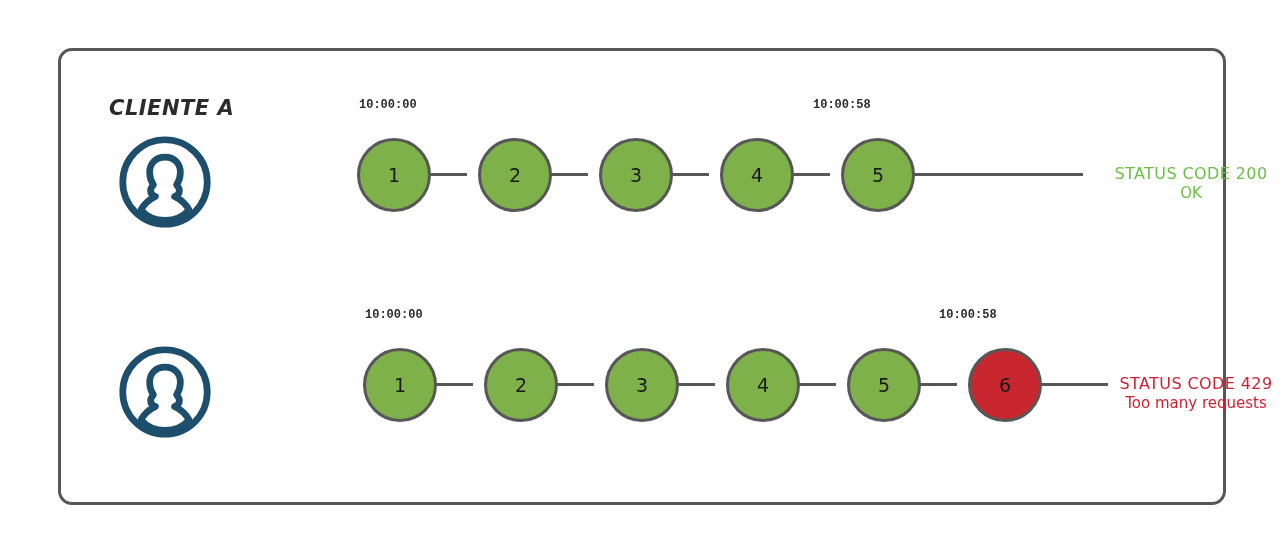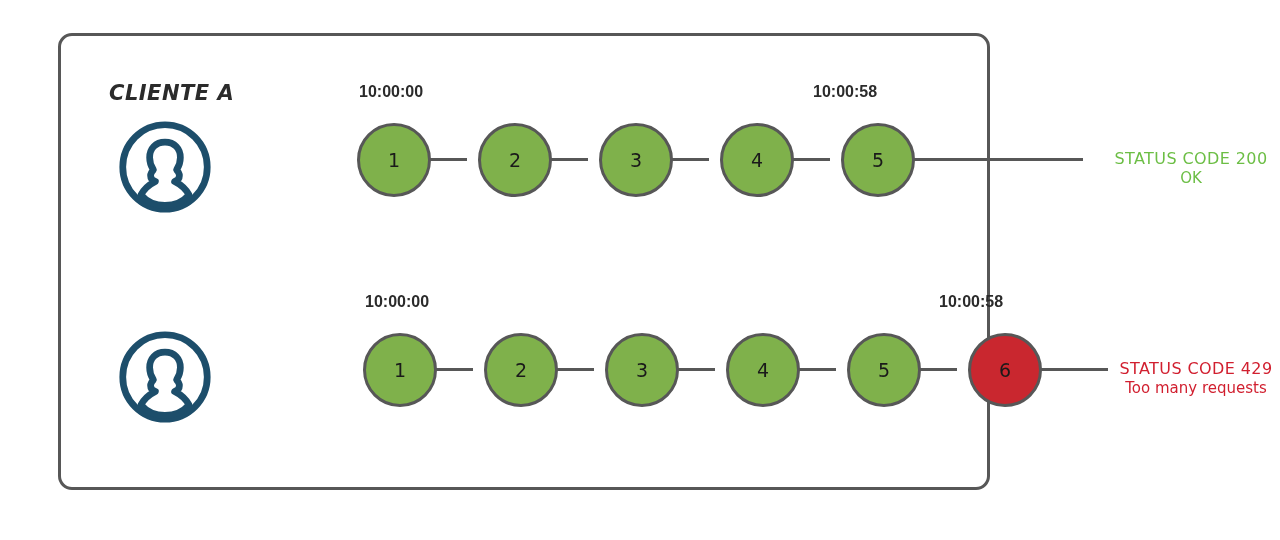--- a/index.html
+++ b/index.html
@@ -12,22 +12,22 @@
     height: 540px;
     font-family: "DejaVu Sans", sans-serif;
     overflow: hidden;
     position: relative;
   }
 
   
   #diagram-frame {
     position: absolute;
     left: 58px;
-    top: 33px;
-    width: 932px;
+    top: 48px;
+    width: 1168px;
     height: 457px;
     border: 3px solid #575757;
     border-radius: 14px;
     background: #ffffff;
     box-sizing: border-box;
   }
 
   
   .client-row {
     position: absolute;
@@ -64,22 +64,22 @@
     position: absolute;
     left: 240px;
     top: 0;
     right: 0;
     height: 170px;
   }
 
   .timestamp {
     position: absolute;
     top: 2px;
-    font-family: Liberation Sans, sans-serif;
-    font-size: 16px;
+    font-family: Liberation Mono, monospace;
+    font-size: 12px;
     font-weight: bold;
     color: #2b2b2b;
     white-space: nowrap;
     text-align: right;
   }
 
   
   .chain {
     position: absolute;
     left: 0;

